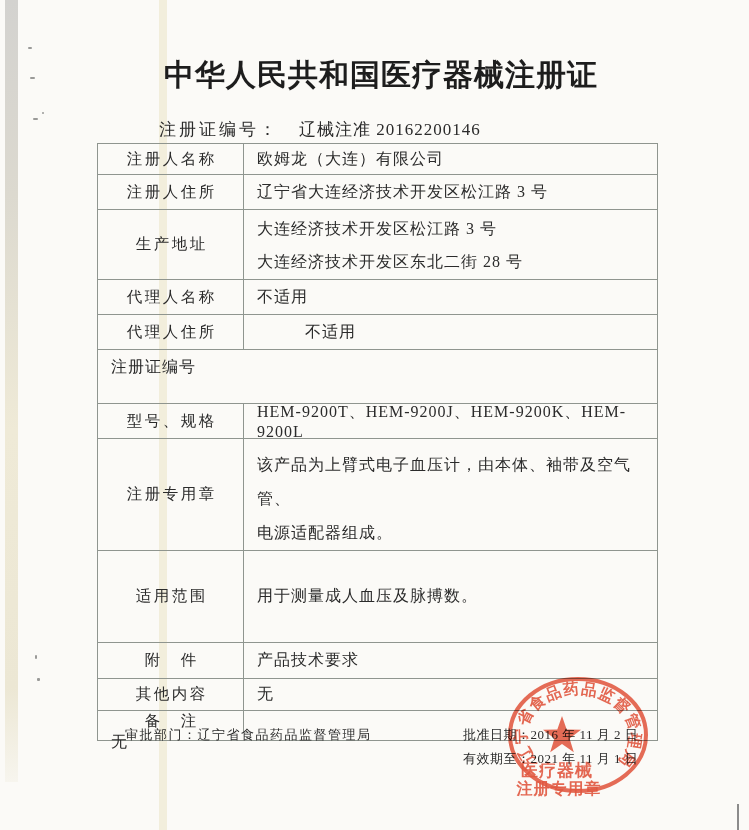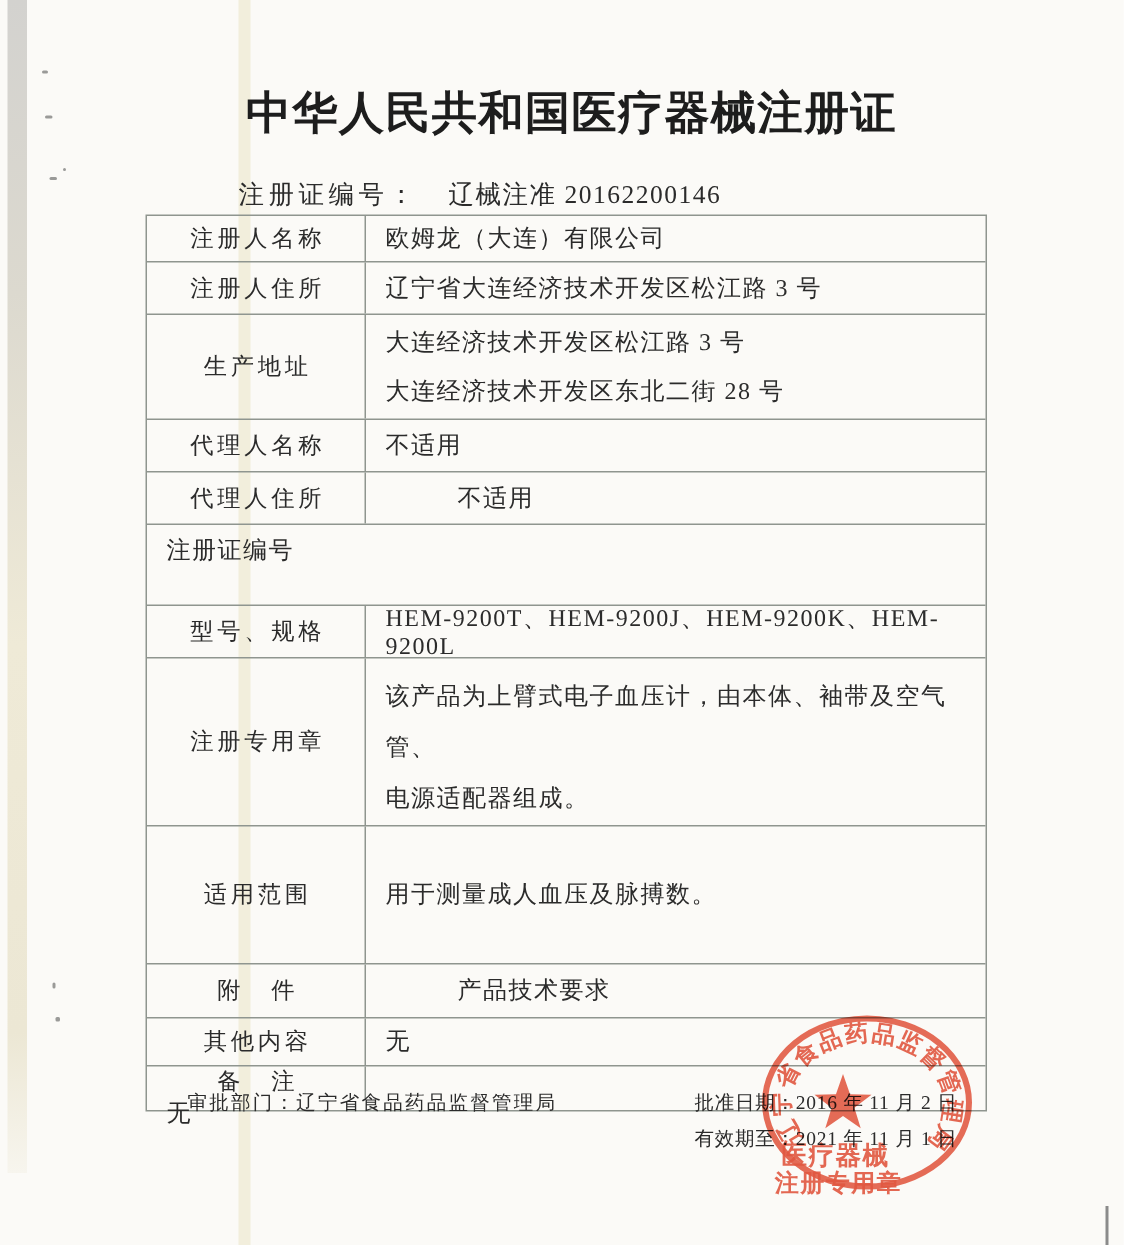--- a/index.html
+++ b/index.html
@@ -110,21 +110,21 @@
     <div class="tlabel">注册专用章</div>
     <div class="tvalue topline">
       <span>该产品为上臂式电子血压计，由本体、袖带及空气管、</span>
       <span>电源适配器组成。</span>
     </div>
   </div>
   <div class="trow" style="height:92px;">
     <div class="tlabel">适用范围</div>
     <div class="tvalue">用于测量成人血压及脉搏数。</div>
   </div>
-  <div class="trow" style="height:36px;gap:48px;">
+  <div class="trow" style="height:36px;">
     <div class="tlabel">附　件</div>
     <div class="tvalue">产品技术要求</div>
   </div>
   <div class="trow" style="height:32px;">
     <div class="tlabel">其他内容</div>
     <div class="tvalue">无</div>
   </div>
   <div class="trow" style="height:30px;flex-direction:column;">
     <div class="tlabel">备　注</div>
     <div class="tvalue">无</div>

